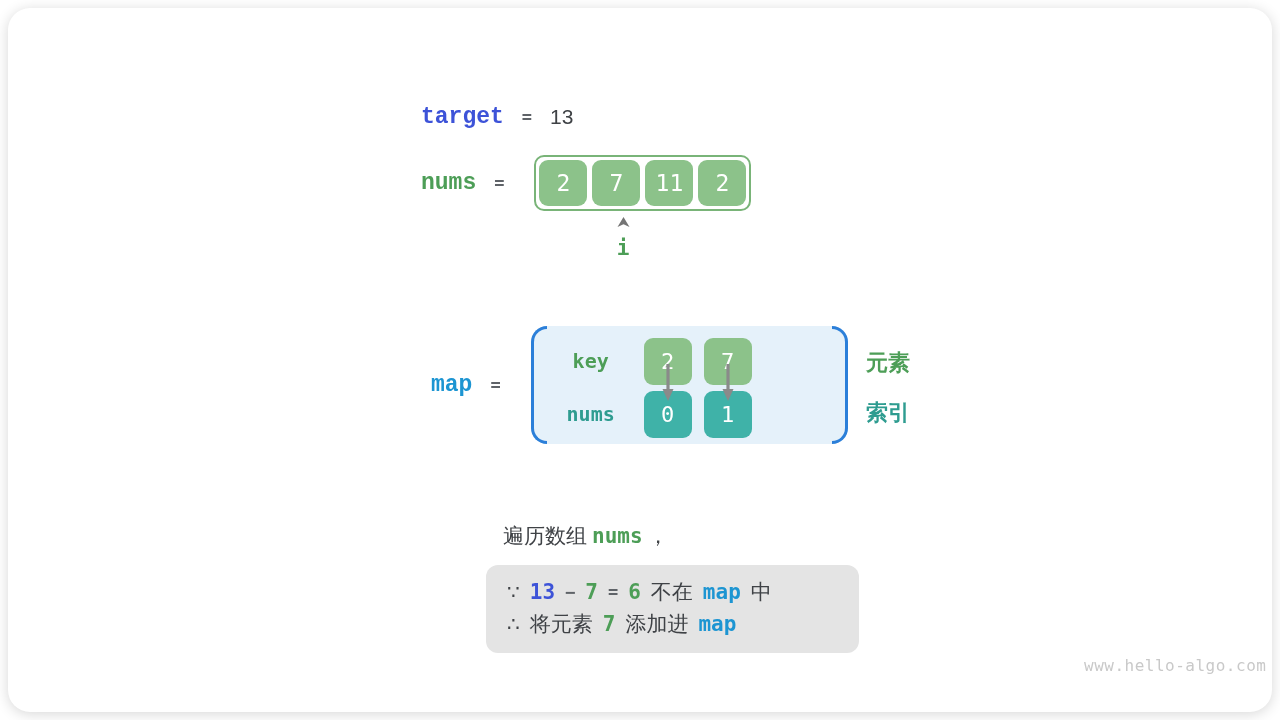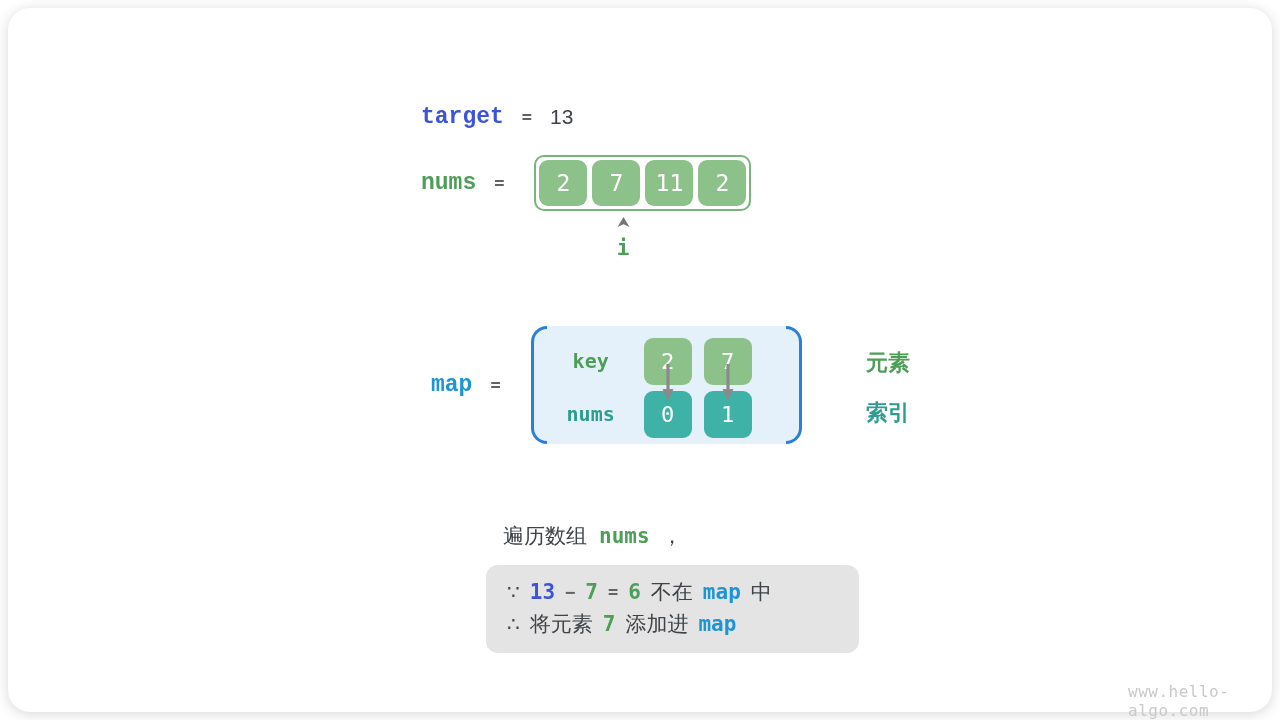--- a/index.html
+++ b/index.html
@@ -40,21 +40,21 @@
   .cell-teal  { background: var(--box-teal); }
 
   .caret { position: absolute; left: 609px; top: 209px; }
   .i-label { position: absolute; left: 603px; top: 228px; width: 24px; text-align: center;
              font-family: "DejaVu Sans Mono", monospace; font-weight: bold;
              font-size: 21px; color: var(--code-green); }
 
   
   .map-row { left: 423px; top: 318px; height: 118px; gap: 12px; }
   .map-box {
-    position: relative; width: 271px; height: 118px; margin-left: 12px;
+    position: relative; width: 317px; height: 118px; margin-left: 12px;
     background: var(--map-bg); border-radius: 16px;
   }
   .bracket { position: absolute; top: 0; bottom: 0; width: 16px;
              border: 3px solid var(--bracket-blue); }
   .bracket-left  { left: 0;  border-right: none; border-radius: 16px 0 0 16px; }
   .bracket-right { right: 0; border-left: none;  border-radius: 0 16px 16px 0; }
   .map-key-label, .map-value-label {
     position: absolute; left: 25px; width: 70px; text-align: center;
     font-family: "DejaVu Sans Mono", monospace; font-weight: bold; font-size: 20px;
   }
@@ -68,21 +68,21 @@
   .val-1 { left: 173px; top: 65px; }
   .kv-arrow { position: absolute; top: 38px; }
   .kv-arrow-0 { left: 130px; }
   .kv-arrow-1 { left: 190px; }
 
   .side-label { position: absolute; left: 858px; font-weight: bold; font-size: 22px; }
   .side-label-element { top: 340px; color: var(--code-green); text-align: center; }
   .side-label-index   { top: 390px; color: var(--code-teal); }
 
   
-  .caption { left: 495px; top: 513px; height: 30px; gap: 12px; font-size: 21px; }
+  .caption { left: 495px; top: 513px; height: 30px; gap: 5px; font-size: 21px; }
   .caption .code { font-family: "DejaVu Sans Mono", monospace; font-weight: bold;
                    font-size: 21px; color: var(--code-green); }
 
   
   .note-box {
     position: absolute; left: 478px; top: 557px; width: 373px; height: 88px;
     background: var(--note-bg); border-radius: 12px; padding: 11px 0 0 21px;
   }
   .note-line { display: flex; align-items: center; gap: 10px; height: 32px;
                font-size: 21px; color: var(--ink); }
@@ -98,23 +98,23 @@
   
   .step-badge {
     position: absolute; left: 36px; top: 639px; width: 147px; height: 54px;
     background: #fcfcfc; border: 2px solid var(--step-border); border-radius: 10px;
     display: flex; align-items: center; justify-content: center;
     font-family: "DejaVu Sans Mono", monospace; font-weight: bold;
     font-size: 26px; color: var(--step-gray);
   }
 
   .watermark {
-    position: absolute; left: 1076px; top: 674px;
+    position: absolute; left: 1076px; top: 648px;
     font-family: "DejaVu Sans Mono", monospace; font-size: 16px;
-    color: var(--watermark-gray); letter-spacing: 0.5px; margin-left: 44px;
+    color: var(--watermark-gray); letter-spacing: 0.5px;
   }
 </style>
 </head>
 <body>
 
 <div class="panel">
 
   <div class="row target-row">
     <span class="kw kw-blue">target</span>
     <span class="eq">=</span>

